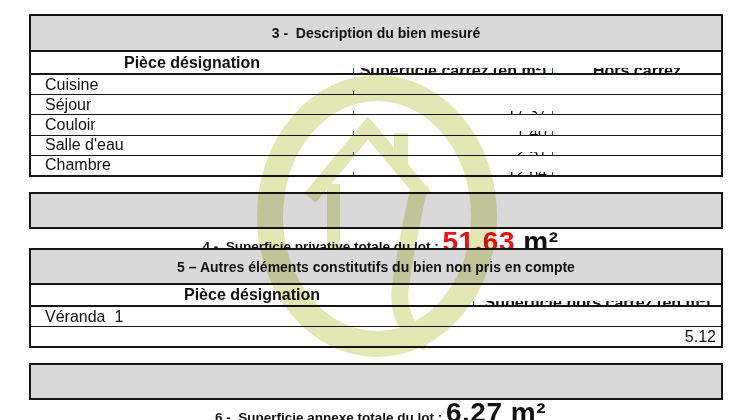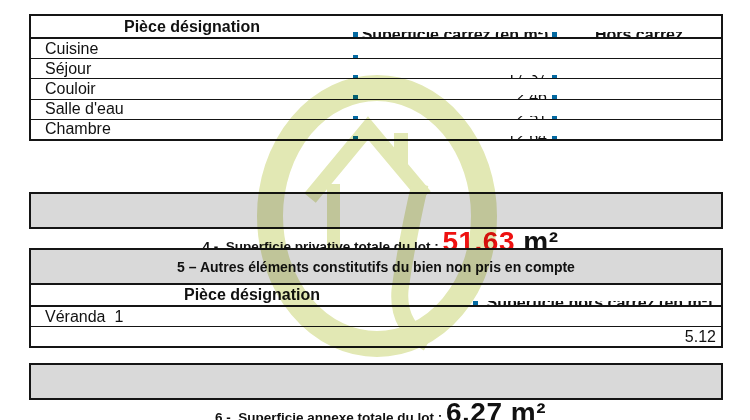--- a/index.html
+++ b/index.html
@@ -17,21 +17,21 @@
   #table3 .tbl-title{height:34px;}
   #table5 .tbl-title{height:33px;}
   .hrow{display:flex;border-bottom:2px solid #151515;font-weight:bold;}
   #table3 .hrow{height:21px;}
   #table5 .hrow{height:20px;}
   .drow{display:flex;border-bottom:1px solid #151515;}
   #table3 .drow{height:19.2px;}
   #table5 .drow{height:19px;justify-content:space-between;}
   .tbl .drow:last-child{border-bottom:none;}
   .cell{box-sizing:border-box;display:flex;align-items:center;font-size:16px;overflow:hidden;}
-  .cell + .cell{border-left:5px solid #0369a1;margin-top:16px;}
+  .cell + .cell{border-left:1px solid #0369a1;margin-top:16px;}
   .hrow .cell{justify-content:center;text-align:center;}
   .name-cell{padding-left:14px;justify-content:flex-start;white-space:pre;}
   .num-cell{padding-right:5px;justify-content:flex-end;}
   #table3 .c1{width:322px;flex:0 0 322px;}
   #table3 .c2{width:199px;flex:0 0 199px;}
   #table3 .c3{flex:1;}
   #table5 .c1{width:442px;flex:0 0 442px;}
   #table5 .c2{flex:1;}
   #table3{top:14px;}
   #table5{top:248px;}
@@ -46,37 +46,38 @@
   .red{color:#ee1111;}
   #watermark{
     position:absolute;left:0;top:0;width:750px;height:420px;
     mix-blend-mode:multiply;pointer-events:none;z-index:5;
   }
 </style>
 </head>
 <body>
 
 <div class="block tbl" id="table3">
+  <div class="tbl-title">3 -  Description du bien mesuré</div>
   <div class="hrow">
     <div class="cell c1">Pièce désignation</div>
     <div class="cell c2">Superficie carrez (en m²)</div>
     <div class="cell c3">Hors carrez</div>
   </div>
   <div class="drow">
     <div class="cell c1 name-cell">Cuisine</div>
     <div class="cell c3 num-cell"></div>
   </div>
   <div class="drow">
     <div class="cell c1 name-cell">Séjour</div>
     <div class="cell c2 num-cell">17.37</div>
     <div class="cell c3 num-cell"></div>
   </div>
   <div class="drow">
     <div class="cell c1 name-cell">Couloir</div>
-    <div class="cell c2 num-cell">2.46</div>
+    <div class="cell c2 num-cell">1.40</div>
     <div class="cell c3 num-cell"></div>
   </div>
   <div class="drow">
     <div class="cell c1 name-cell">Salle d'eau</div>
     <div class="cell c2 num-cell">2.51</div>
     <div class="cell c3 num-cell"></div>
   </div>
   <div class="drow">
     <div class="cell c1 name-cell">Chambre</div>
     <div class="cell c2 num-cell">12.64</div>

